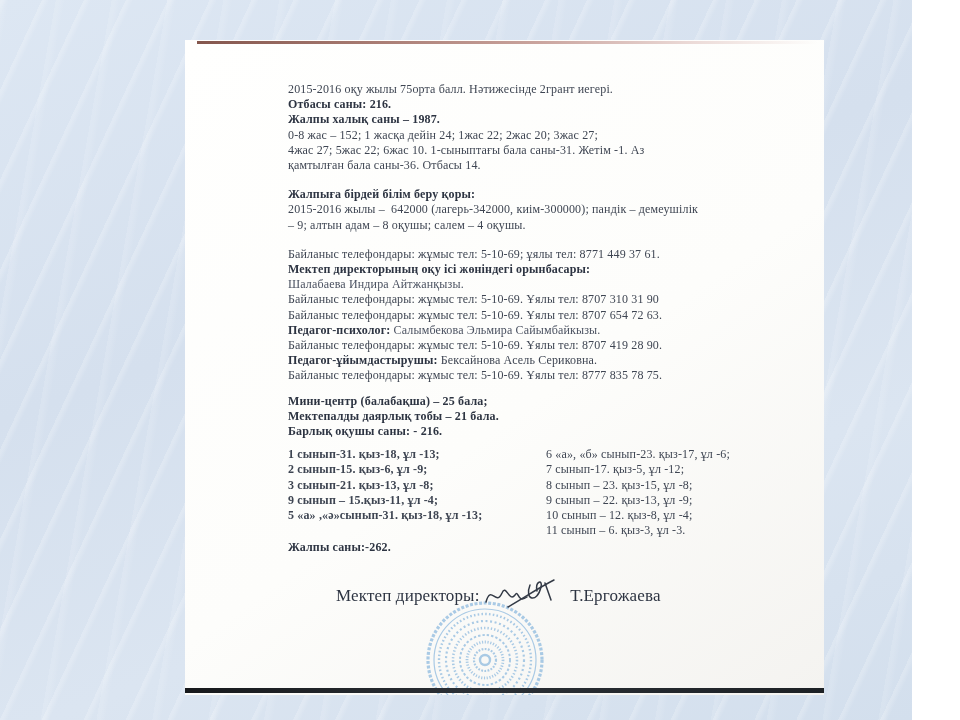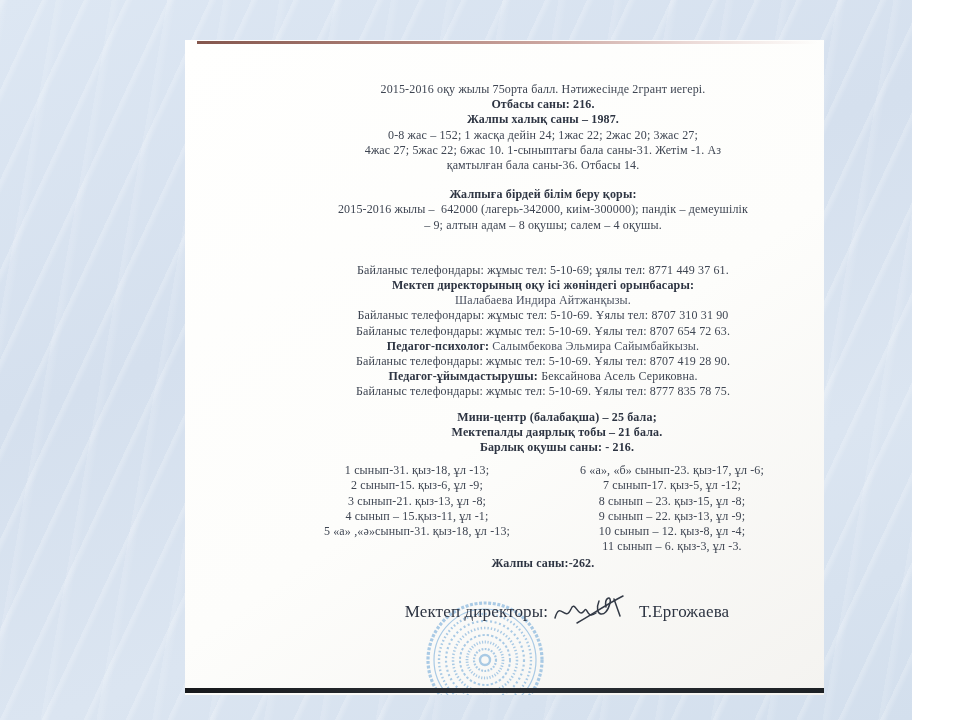--- a/index.html
+++ b/index.html
@@ -3,21 +3,20 @@
 <meta charset="utf-8">
 <style>
   html,body{margin:0;padding:0;}
   .stage{
     position:relative;width:912px;height:720px;overflow:hidden;
     background:
       repeating-linear-gradient(115deg, rgba(255,255,255,0.20) 0px, rgba(255,255,255,0.20) 2px, rgba(255,255,255,0) 7px, rgba(255,255,255,0) 38px),
       repeating-linear-gradient(100deg, rgba(255,255,255,0.12) 0px, rgba(255,255,255,0.12) 3px, rgba(255,255,255,0) 9px, rgba(255,255,255,0) 55px),
       linear-gradient(160deg,#dde7f3 0%,#d5e0ee 40%,#dbe5f1 70%,#d3dfed 100%);
     font-family:"Liberation Serif","DejaVu Serif",serif;
-    text-align:center;
   }
   .paper{
     position:absolute;left:185px;top:40px;width:639px;height:655px;overflow:hidden;
     background:linear-gradient(145deg,#fffffe 0%,#fdfdfb 55%,#f4f3f0 100%);
   }
   .top-edge{
     position:absolute;left:12px;top:1px;right:6px;height:3px;
     background:linear-gradient(to right,#84564d,#a87b72 28%,#caa49e 55%,#ecdbd8 80%,rgba(236,219,216,0));
   }
   .bottom-bar{
@@ -28,25 +27,25 @@
   .doc-text{
     position:absolute;left:103px;top:0;width:510px;padding-top:42px;z-index:2;
     color:var(--txt,#3e4552);font-size:12px;line-height:15.2px;letter-spacing:0.15px;
   }
   .line{white-space:pre;}
   .b{font-weight:bold;color:#2d3442;}
   .i{color:#4a5160;}
   .r{}
   .section{margin:0;}
   .sec-summary{margin-bottom:14px;}
-  .sec-fund{margin-bottom:30px;}
+  .sec-fund{margin-bottom:14px;}
   .sec-staff{margin-bottom:10px;}
-  .sec-totals{margin-bottom:8px;margin-left:28px;}
+  .sec-totals{margin-bottom:8px;}
   .columns{display:flex;margin-bottom:2px;}
-  .col-left{width:258px;}
+  .col-left{width:258px;font-weight:bold;}
   .col-right{flex:1;}
   .grand-total{font-weight:bold;color:#2d3442;white-space:pre;}
   .sig-row{margin-top:22px;margin-left:48px;white-space:nowrap;font-weight:normal;color:#2d3442;font-size:17px;}
   .signature{vertical-align:middle;margin:0 2px 0 -4px;position:relative;top:-4px;}
 </style>
 </head>
 <body>
 
 <div class="stage" style="background-color: rgb(215, 225, 238);">
   <div class="paper">
@@ -95,21 +94,21 @@
           <div class="line"><span class="b">Мини-центр (балабақша) – 25 бала;</span></div>
           <div class="line"><span class="b">Мектепалды даярлық тобы – 21 бала.</span></div>
           <div class="line"><span class="b">Барлық оқушы саны: - 216.</span></div>
         </div>
 
       <div class="columns">
         <div class="col-left">
             <div class="line"><span class="r">1 сынып-31. қыз-18, ұл -13;</span></div>
             <div class="line"><span class="r">2 сынып-15. қыз-6, ұл -9;</span></div>
             <div class="line"><span class="r">3 сынып-21. қыз-13, ұл -8;</span></div>
-            <div class="line"><span class="r">4 сынып – 15.қыз-11, ұл -1;</span></div>
+            <div class="line"><span class="r">9 сынып – 15.қыз-11, ұл -4;</span></div>
             <div class="line"><span class="r">5 «а» ,«ә»сынып-31. қыз-18, ұл -13;</span></div>
           </div>
         <div class="col-right">
             <div class="line"><span class="r">6 «а», «б» сынып-23. қыз-17, ұл -6;</span></div>
             <div class="line"><span class="r">7 сынып-17. қыз-5, ұл -12;</span></div>
             <div class="line"><span class="r">8 сынып – 23. қыз-15, ұл -8;</span></div>
             <div class="line"><span class="r">9 сынып – 22. қыз-13, ұл -9;</span></div>
             <div class="line"><span class="r">10 сынып – 12. қыз-8, ұл -4;</span></div>
             <div class="line"><span class="r">11 сынып – 6. қыз-3, ұл -3.</span></div>
           </div>

